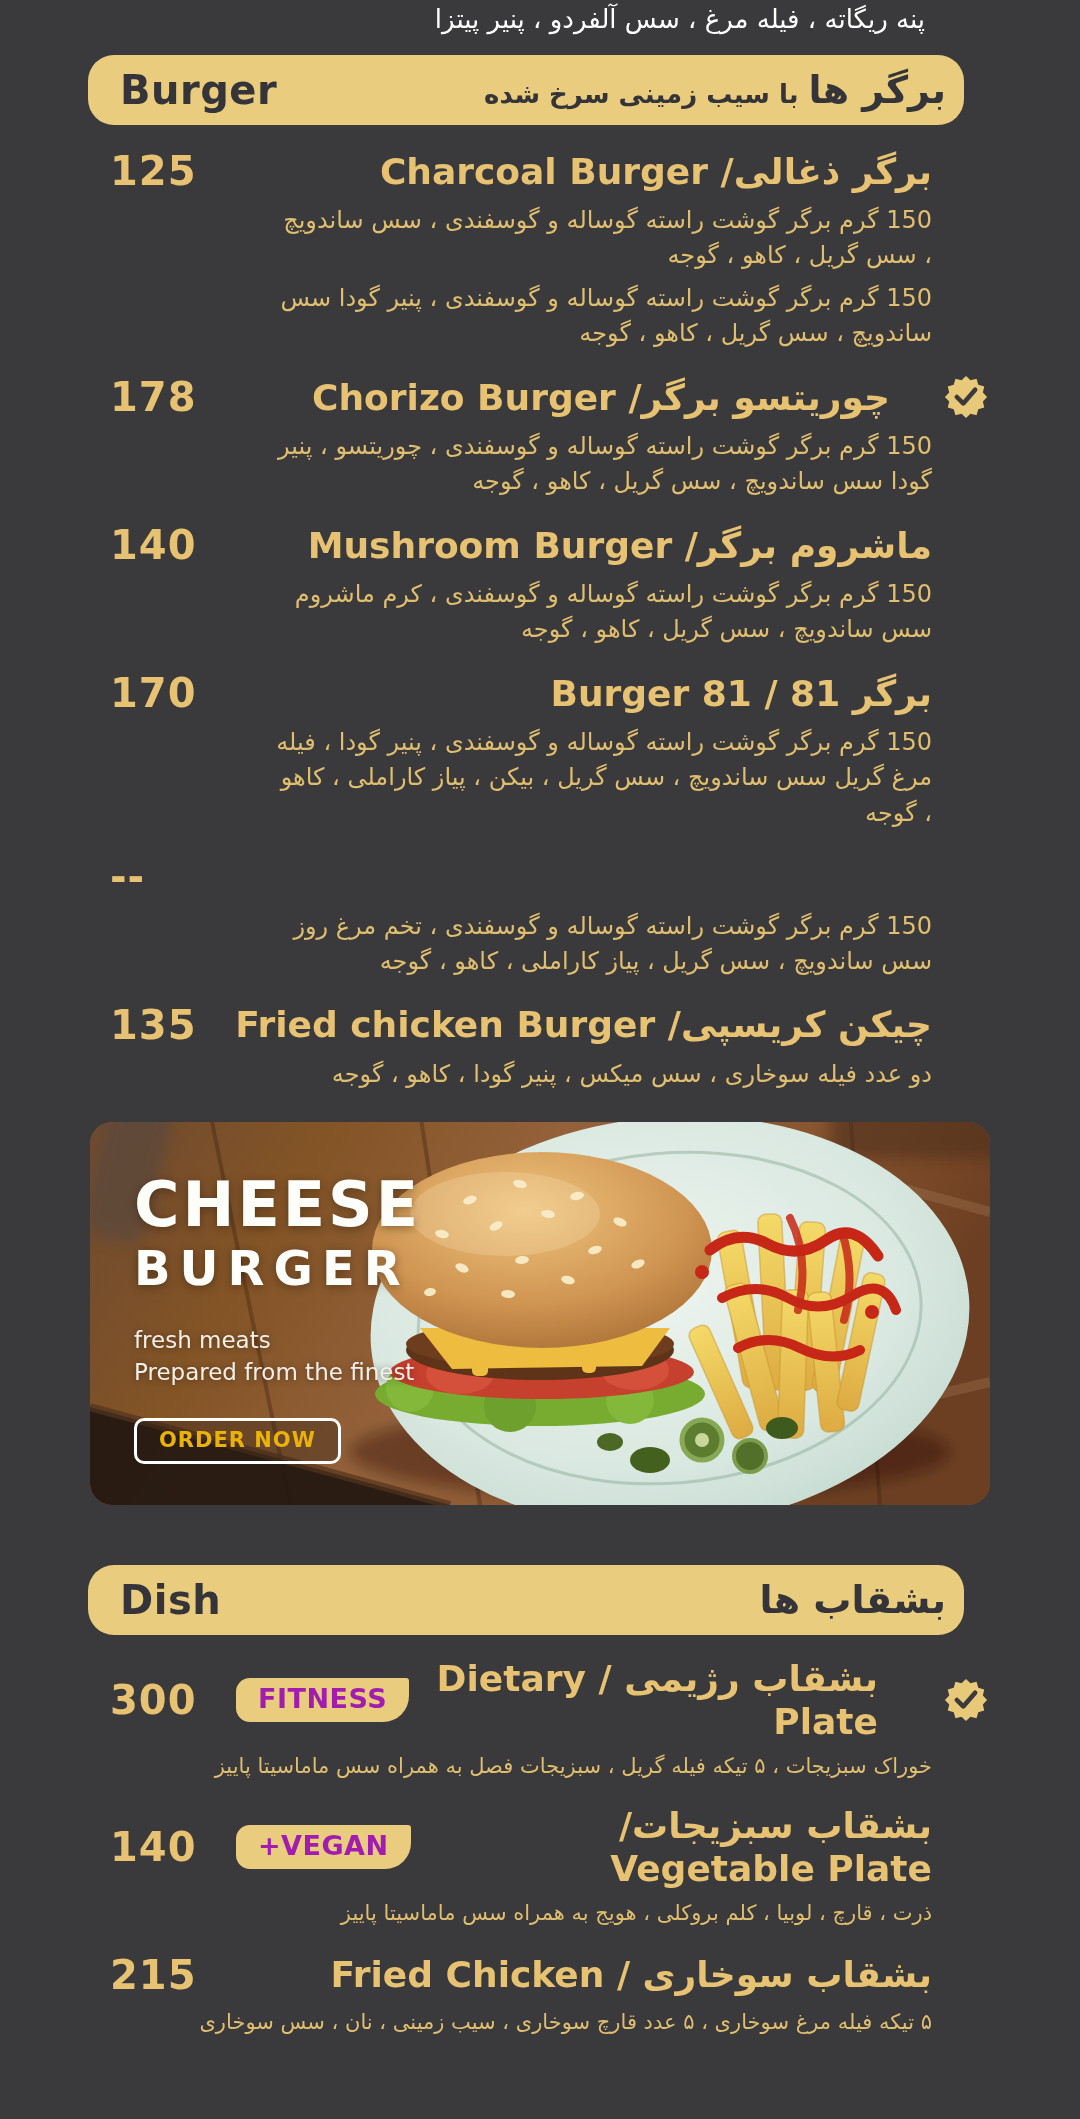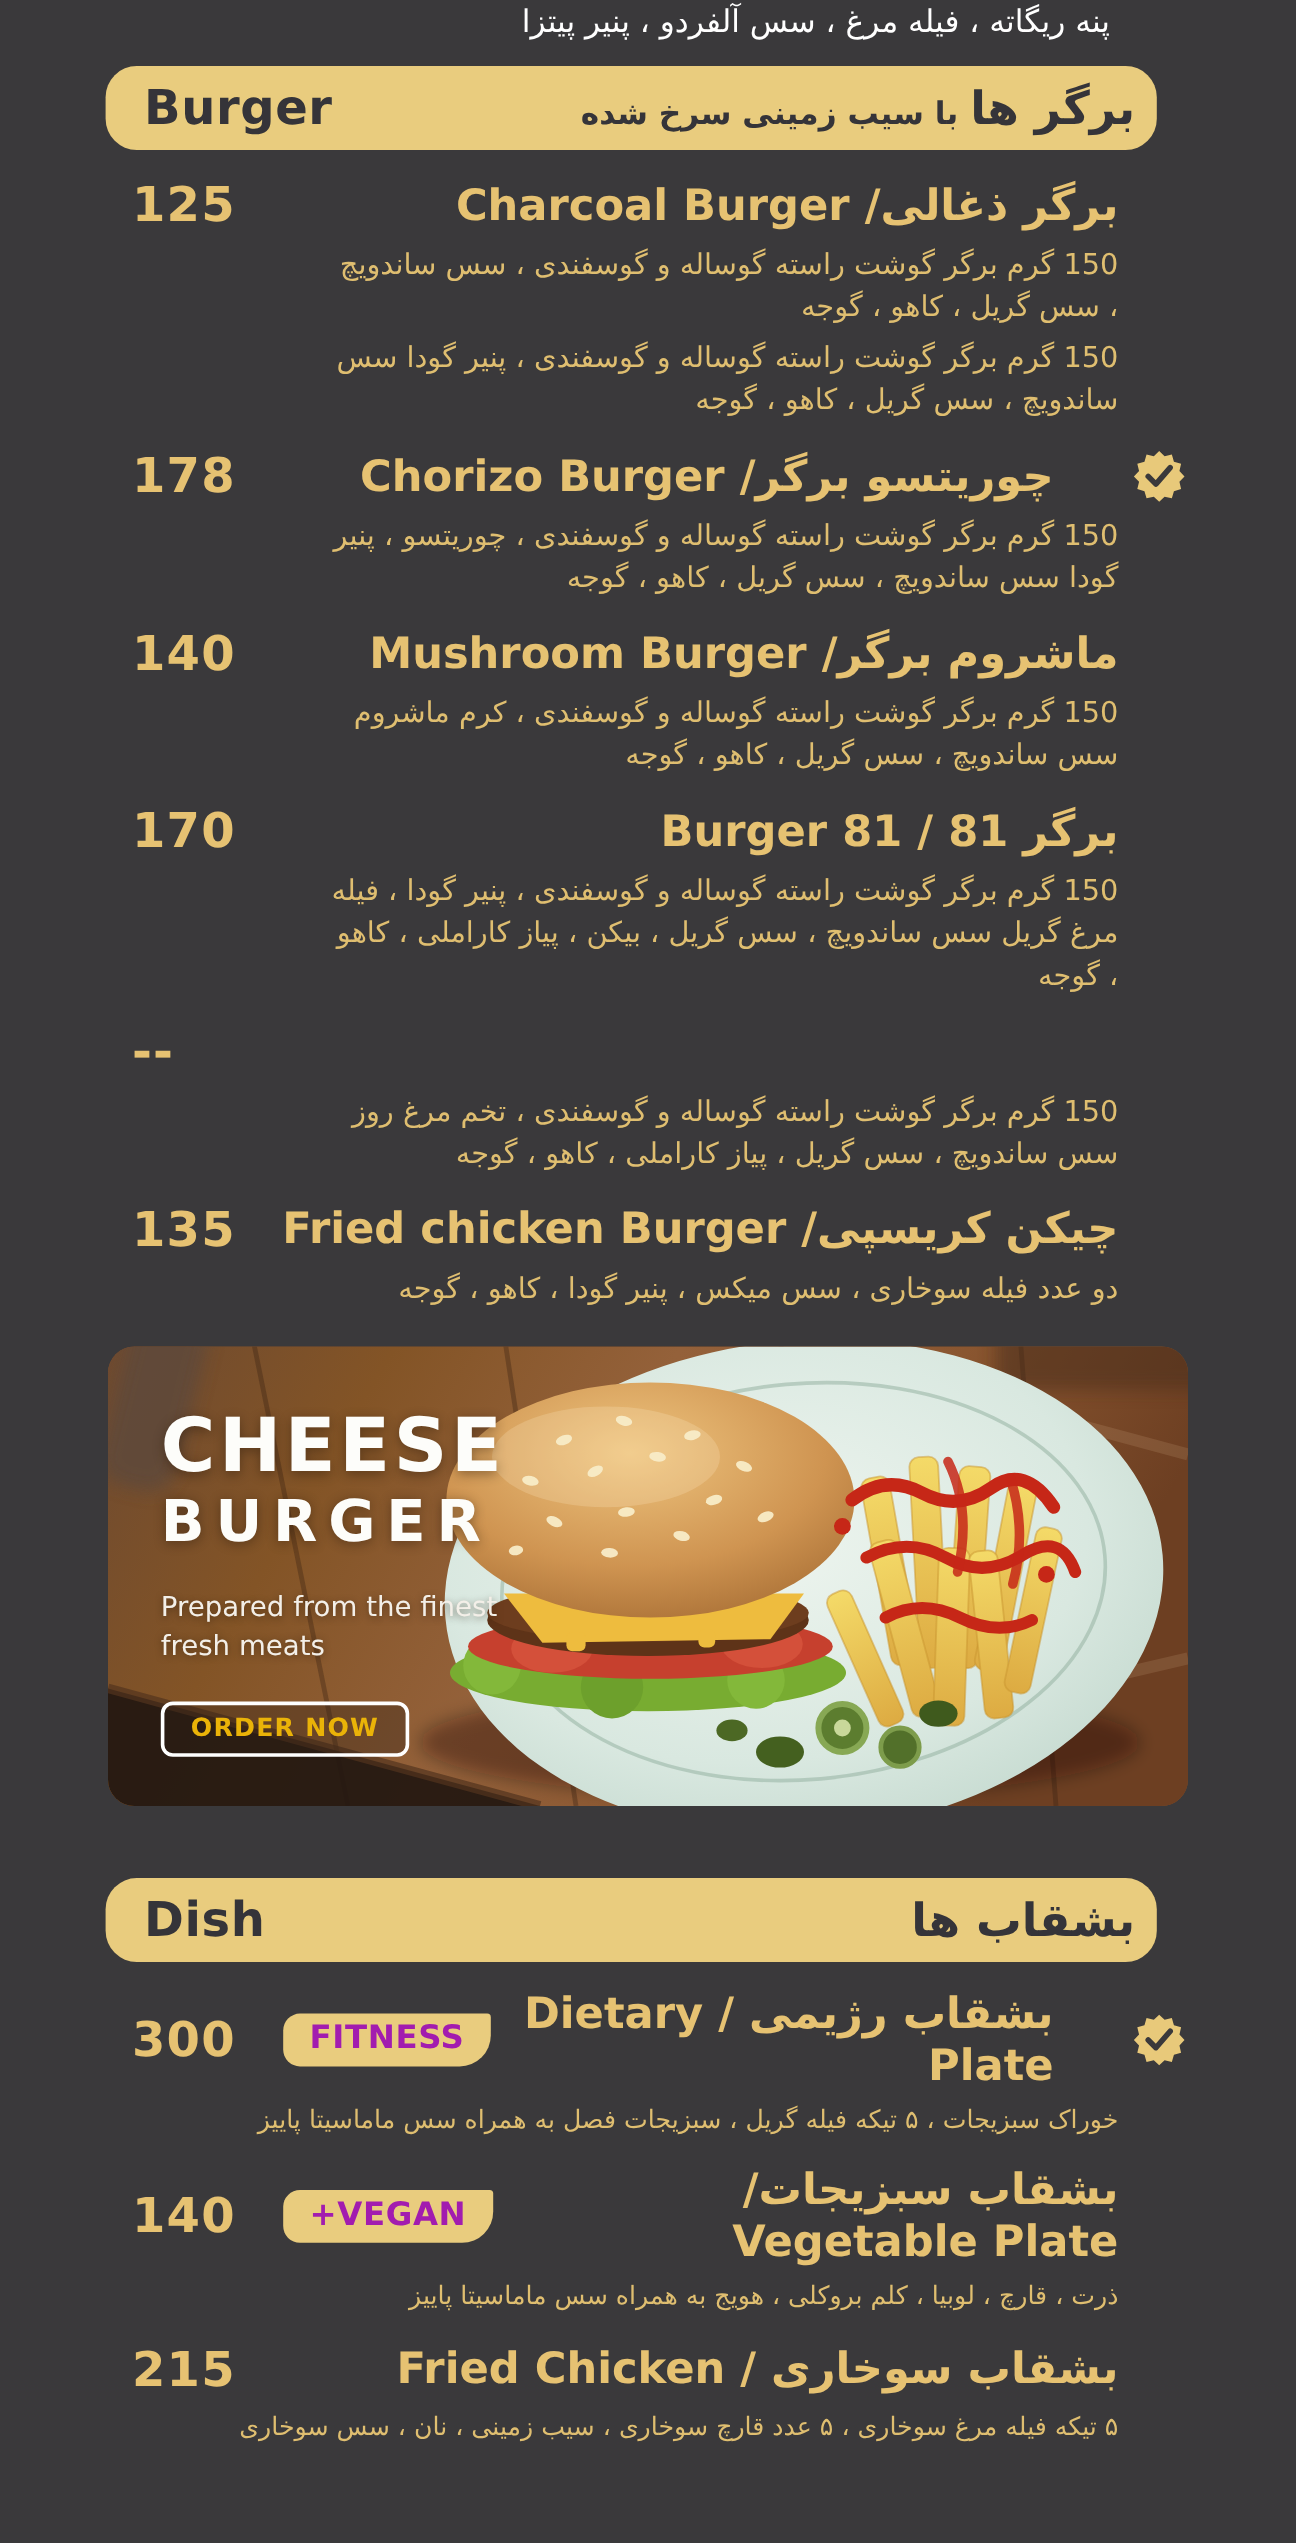--- a/index.html
+++ b/index.html
@@ -121,21 +121,21 @@
   <div class="item-row">
     <div class="price">125</div>
     <div class="title">برگر ذغالی/ Charcoal Burger</div>
   </div>
   <div class="desc">150 گرم برگر گوشت راسته گوساله و گوسفندی ، سس ساندویچ ، سس گریل ، کاهو ، گوجه</div>
 
   <div class="desc">150 گرم برگر گوشت راسته گوساله و گوسفندی ، پنیر گودا سس ساندویچ ، سس گریل ، کاهو ، گوجه</div>
 
   <div class="item-row">
     <div class="price">178</div>
-    <div class="title" style="margin-right:54px;">چوریتسو برگر/ Chorizo Burger</div>
+    <div class="title" style="margin-right:42px;">چوریتسو برگر/ Chorizo Burger</div>
     <svg class="seal" viewBox="0 0 48 48" aria-hidden="true">
       <polygon fill="#e8c97a" points="47,24 42.4,28.9 43.9,35.5 37.4,37.4 35.5,43.9 28.9,42.4 24,47 19.1,42.4 12.5,43.9 10.6,37.4 4.1,35.5 5.7,28.9 1,24 5.7,19.1 4.1,12.5 10.6,10.6 12.5,4.1 19.1,5.7 24,1 28.9,5.7 35.5,4.1 37.4,10.6 43.9,12.5 42.4,19.1"></polygon>
       <path d="M14 24 L21 31 L34 16" fill="none" stroke="#3a393b" stroke-width="5" stroke-linecap="round" stroke-linejoin="round"></path>
     </svg>
   </div>
   <div class="desc">150 گرم برگر گوشت راسته گوساله و گوسفندی ، چوریتسو ، پنیر گودا سس ساندویچ ، سس گریل ، کاهو ، گوجه</div>
 
   <div class="item-row">
     <div class="price">140</div>
     <div class="title">ماشروم برگر/ Mushroom Burger</div>
@@ -275,22 +275,22 @@
         <ellipse cx="560" cy="338" rx="20" ry="13" fill="#44601f"></ellipse>
         <ellipse cx="692" cy="306" rx="16" ry="11" fill="#3f5a1d"></ellipse>
         <ellipse cx="520" cy="320" rx="13" ry="9" fill="#4c6824"></ellipse>
       </g>
     </svg>
 
     <div class="banner-text">
       <div class="banner-h1">CHEESE</div>
       <div class="banner-h2">BURGER</div>
       <div class="banner-tagline">
+        <div>fresh meats</div>
         <div>Prepared from the finest</div>
-        <div>fresh meats</div>
       </div>
       <div class="banner-cta">ORDER NOW</div>
     </div>
   </div>
 
   <div class="section-bar dish-gap">
     <span class="en">Dish</span>
     <span class="fa-wrap">
       <span class="fa-main">بشقاب ها</span>
     </span>

